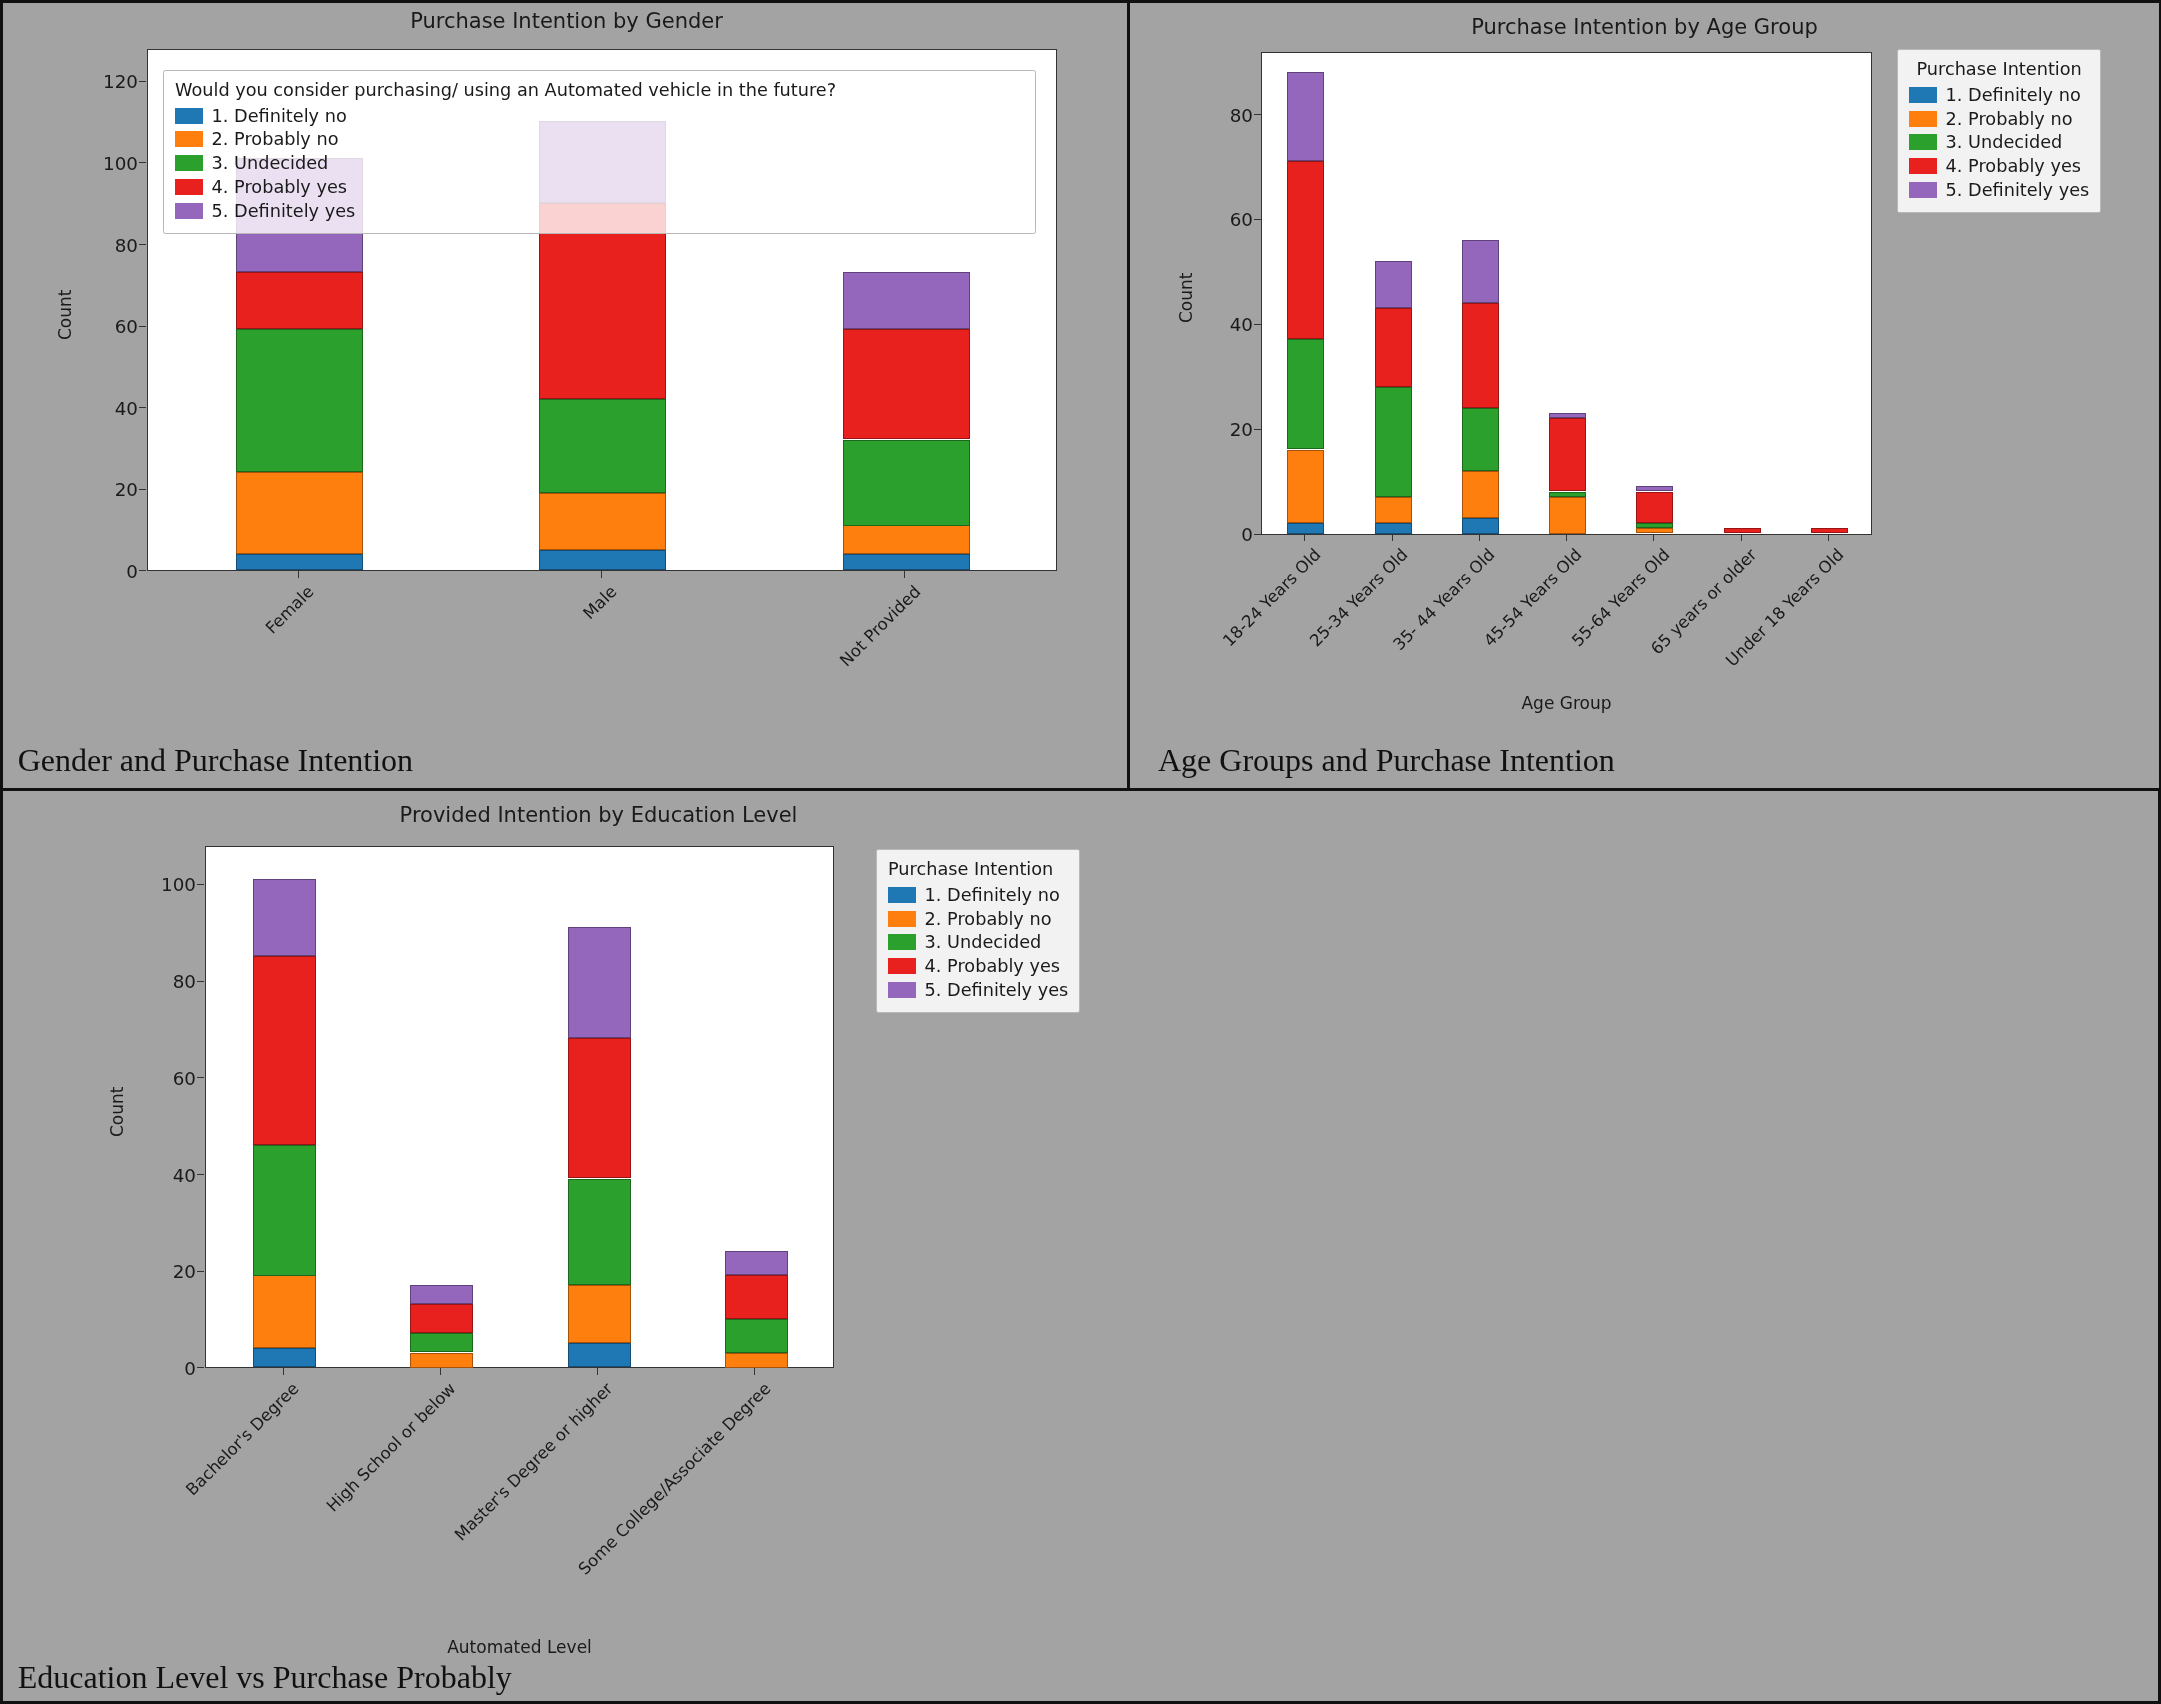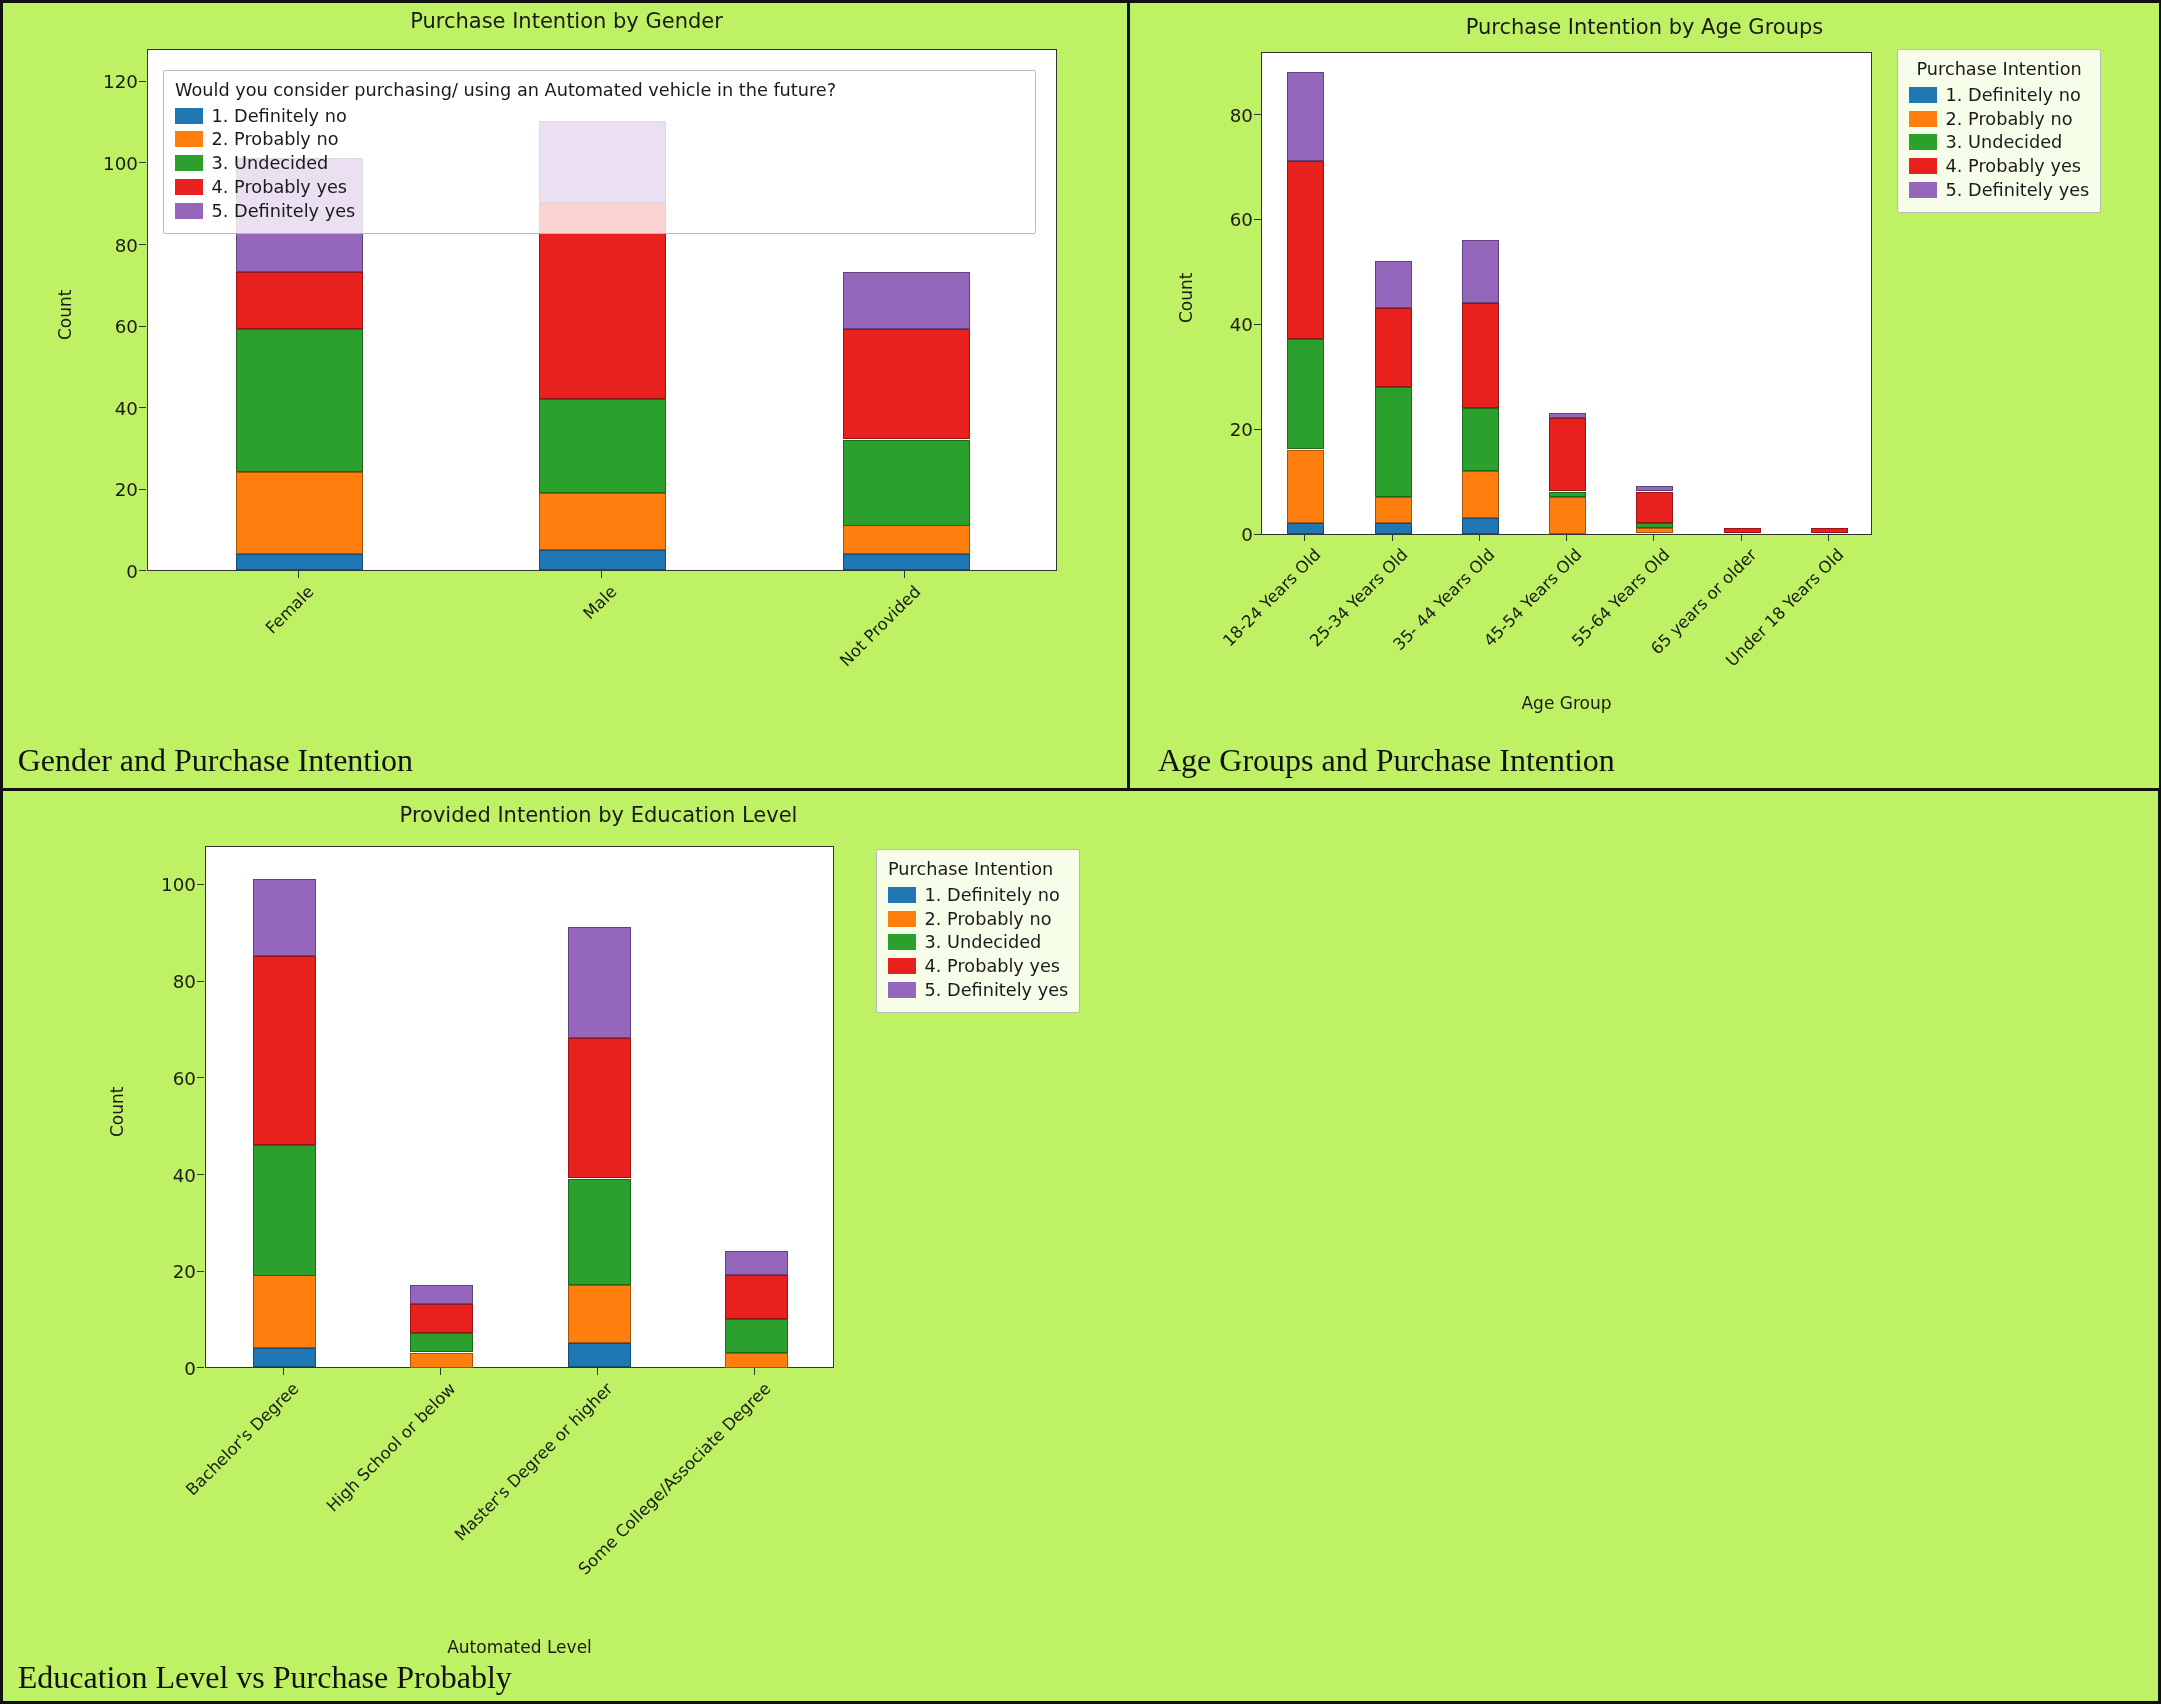--- a/index.html
+++ b/index.html
@@ -12,21 +12,21 @@
     width: 2161px;
     height: 1704px;
     position: relative;
     box-sizing: border-box;
     border: 3.1px solid #111;
     background: #fff;
   }
   .cell {
     position: absolute;
     box-sizing: border-box;
-    background: #bef264;
+    background: #a3a3a3;
   }
   .cell-tl { left: 0; top: 0; width: 1127px; height: 788px; border-right: 3.1px solid #111; border-bottom: 3.1px solid #111; }
   .cell-tr { left: 1127px; top: 0; width: 1029px; height: 788px; border-bottom: 3.1px solid #111; }
   .cell-bl { left: 0; top: 788px; width: 2155px; height: 910px; }
 
   .caption {
     position: absolute;
     bottom: 3.7px;
     left: 14.7px;
     font-family: "Liberation Serif", serif;
@@ -221,21 +221,21 @@
             <span class="legend-swatch" style="background: rgb(148, 103, 189);"></span>
             <span class="legend-label">5. Definitely yes</span>
           </div>
         </div>
       </div>
     <div class="caption caption-tl">Gender and Purchase Intention</div>
   </div>
 
   <div class="cell cell-tr">
     <div class="chart" id="chart-age" style="left:0;top:12.2px;width:1029px;height:733px;">
-      <div class="chart-title">Purchase Intention by Age Groups</div>
+      <div class="chart-title">Purchase Intention by Age Group</div>
     <div class="plot" style="left: 131px; top: 37px; width: 611px; height: 483px;">
           <div class="bar" style="left: 25px; bottom: 0px; width: 37px; height: 483px;">
             <div class="seg" style="top: 472px; height: 10.5px; background: rgb(31, 119, 180);"></div>
             <div class="seg" style="top: 399px; height: 73px; background: rgb(255, 127, 14);"></div>
             <div class="seg" style="top: 288px; height: 110px; background: rgb(44, 160, 44);"></div>
             <div class="seg" style="top: 110px; height: 178px; background: rgb(232, 33, 31);"></div>
             <div class="seg" style="top: 21px; height: 89px; background: rgb(148, 103, 189);"></div>
           </div>
           <div class="bar" style="left: 113px; bottom: 0px; width: 37px; height: 483px;">
             <div class="seg" style="top: 472px; height: 10.5px; background: rgb(31, 119, 180);"></div>

